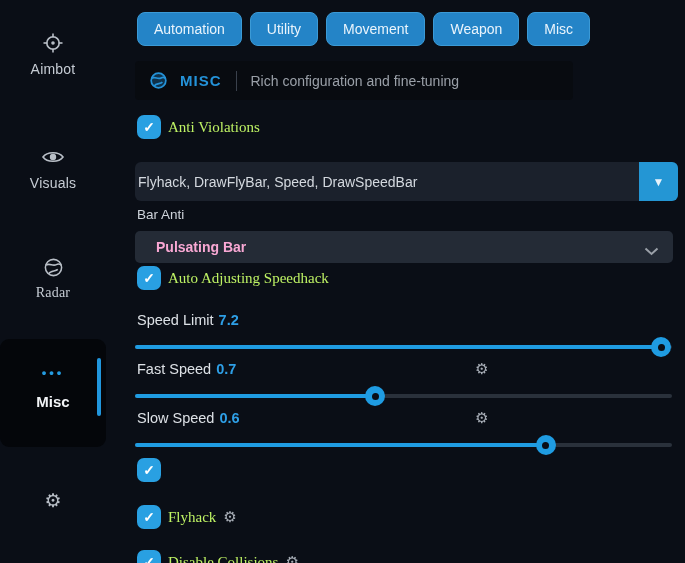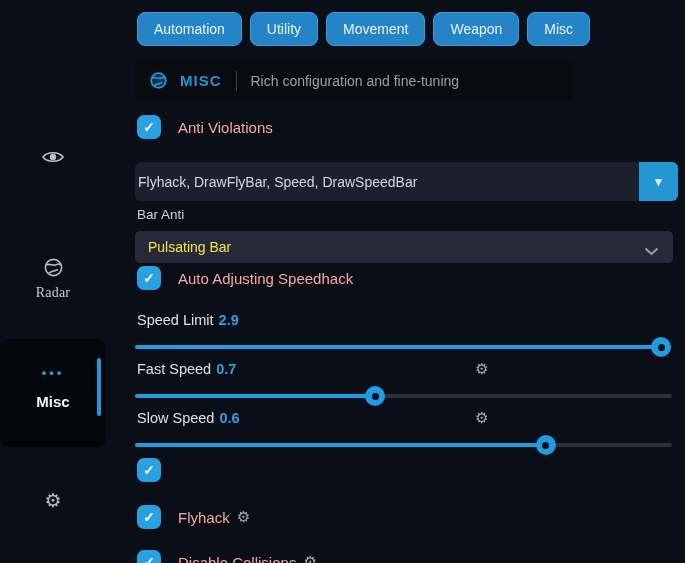--- a/index.html
+++ b/index.html
@@ -46,67 +46,81 @@
   .hdr .title { color:#2492d8; font-weight:bold; font-size:15px; letter-spacing:1px; margin-left:12px; }
   .hdr .div { width:1px; height:20px; background:#3a414c; margin:0 14px; }
   .hdr .sub { color:#9aa0a8; font-size:14px; }
   
   .chk-row { position:absolute; left:2px; display:flex; align-items:center; cursor:pointer; }
   .chk {
     width:24px; height:24px; border-radius:7px; background:#29a0e2;
     display:flex; align-items:center; justify-content:center;
     color:#fff; font-size:14px; font-weight:bold; flex:0 0 auto;
   }
-  .chk-row .txt { margin-left:17px; font-size:15px; color:#fca5a5; }
+  .chk-row .txt { margin-left:7px; font-size:15px; color:#bef264;font-family:Liberation Serif, serif; }
   .chk-row .mini-gear { margin-left:7px; font-size:15px; color:#a7adb6; }
   
   .multisel {
     position:absolute; top:162px; left:0; width:543px; height:39px;
     background:#1b212c; border-radius:6px; display:flex; align-items:center; cursor:pointer;
   }
   .multisel .val { padding-left:3px; font-size:14px; color:#d4d9df; }
   .multisel .btn {
     position:absolute; right:0; top:0; width:39px; height:39px;
     background:#2496d4; border-radius:0 6px 6px 0;
     display:flex; align-items:center; justify-content:center;
     color:#e8f3fb; font-size:12px; cursor:pointer;
   }
   .field-label { position:absolute; left:2px; font-size:13.5px; color:#ced3da; }
   .select {
     position:absolute; top:231px; left:0; width:538px; height:32px;
     background:#242b36; border-radius:5px; display:flex; align-items:center; cursor:pointer;
   }
-  .select .val { padding-left:13px; font-size:14px; font-weight:normal; color:#fde047; }
+  .select .val { padding-left:21px; font-size:14px; font-weight:bold; color:#f9a8d4; }
   .select .chev { position:absolute; right:14px; top:11px; }
   
   .slider-label { position:absolute; left:2px; font-size:14.5px; color:#dde1e6; }
   .slider-label .v { color:#2e9fe6; font-weight:bold; margin-left:5px; }
   .slider-label .g { position:absolute; left:338px; top:-1px; font-size:15px; color:#a7adb6; }
   .slider { position:absolute; left:0; width:537px; height:20px; cursor:pointer; }
   .slider .track { position:absolute; top:8px; left:0; width:100%; height:4px; background:#2a313b; border-radius:2px; }
   .slider .fill { position:absolute; top:8px; left:0; height:4px; background:#1f9ce2; border-radius:2px; }
   .slider .thumb {
     position:absolute; top:0; width:20px; height:20px; border-radius:50%;
     background:#1f9ce2; display:flex; align-items:center; justify-content:center;
   }
   .slider .thumb::after { content:""; width:7px; height:7px; border-radius:50%; background:#0a0e16; }
 </style>
 </head>
 <body>
 
 <nav class="sidebar">
 
+  <div class="side-item" style="top:31px;">
+    <div class="ic">
+      <svg width="22" height="22" viewBox="0 0 22 22">
+        <circle cx="11" cy="11" r="6.2"></circle>
+        <line x1="11" y1="1.5" x2="11" y2="5.5"></line>
+          <line x1="11" y1="16.5" x2="11" y2="20.5"></line>
+        <line x1="1.5" y1="11" x2="5.5" y2="11"></line>
+          <line x1="16.5" y1="11" x2="20.5" y2="11"></line>
+        <circle cx="11" cy="11" r="1" fill="#b9bfc7"></circle>
+      </svg>
+    </div>
+    <div class="lbl">Aimbot</div>
+  </div>
 
   <div class="side-item" style="top:145px;">
     <div class="ic">
       <svg width="24" height="18" viewBox="0 0 24 18">
         <path d="M2 9 C6 3.4, 18 3.4, 22 9 C18 14.6, 6 14.6, 2 9 Z"></path>
         <circle cx="12" cy="9" r="2.4" fill="#b9bfc7"></circle>
       </svg>
     </div>
+    <div class="lbl">Visuals</div>
   </div>
 
   <div class="side-item" style="top:255px;font-family:Liberation Serif, serif;">
     <div class="ic">
       <svg width="21" height="21" viewBox="0 0 22 22">
         <circle cx="11" cy="11" r="8.5"></circle>
         <path d="M3 8.5 C7 6, 10 10, 14 8 C16 7, 18 7.5, 19.4 9"></path>
         <path d="M6 17.5 C8 13.5, 13 15.5, 15.5 13"></path>
       </svg>
     </div>
@@ -171,21 +185,21 @@
       </svg>
     </span>
   </div>
 
   <div class="chk-row" style="top:266px;">
     <span class="chk">✓</span>
     <span class="txt">Auto Adjusting Speedhack</span>
   </div>
 
   <div class="slider-label" style="top:312px;">
-    <span>Speed Limit</span><span class="v">2.9</span>
+    <span>Speed Limit</span><span class="v">7.2</span>
   </div>
   <div class="slider" style="top:337px;">
     <div class="track"></div>
     <div class="fill" style="width: 98%;"></div>
     <div class="thumb" style="left: calc(98% - 10px);"></div>
   </div>
 
   <div class="slider-label" style="top:361px;">
     <span>Fast Speed</span><span class="v">0.7</span>
     <span class="g">⚙</span>

